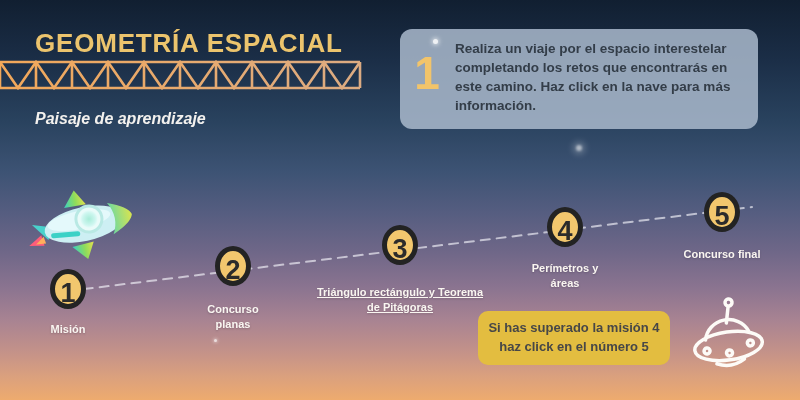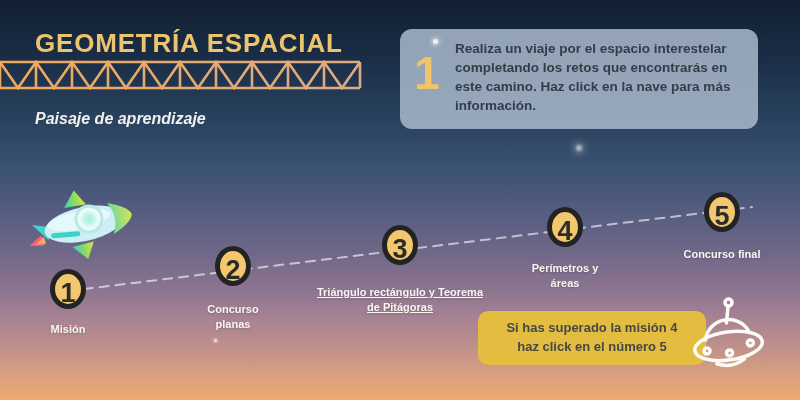--- a/index.html
+++ b/index.html
@@ -62,21 +62,21 @@
   }
   .m1{left:68px;top:289px;} .m1 .mlabel{top:27px;width:90px;margin-top:6px;}
   .m2{left:233px;top:266px;} .m2 .mlabel{top:36px;width:70px;}
   .m3{left:400px;top:245px;} .m3 .mlabel{top:40px;width:175px;text-decoration:underline;}
   .m4{left:565px;top:227px;} .m4 .mlabel{top:34px;width:90px;}
   .m5{left:722px;top:212px;} .m5 .mlabel{top:35px;width:80px;}
 
   .note{
     position:absolute;left:478px;top:311px;width:172px;z-index:4;
     background:var(--note-bg,#e3bd40);color:#474747;
-    border-radius:10px;padding:8px 28px;
+    border-radius:10px;padding:8px 10px;
     font-size:13px;font-weight:bold;line-height:1.45;text-align:center;
   }
 
   .rocket{position:absolute;left:24px;top:188px;z-index:4;cursor:pointer;}
   .ufo{position:absolute;left:676px;top:290px;z-index:4;cursor:pointer;}
 </style>
 </head>
 <body>
 
 <div class="stage">

